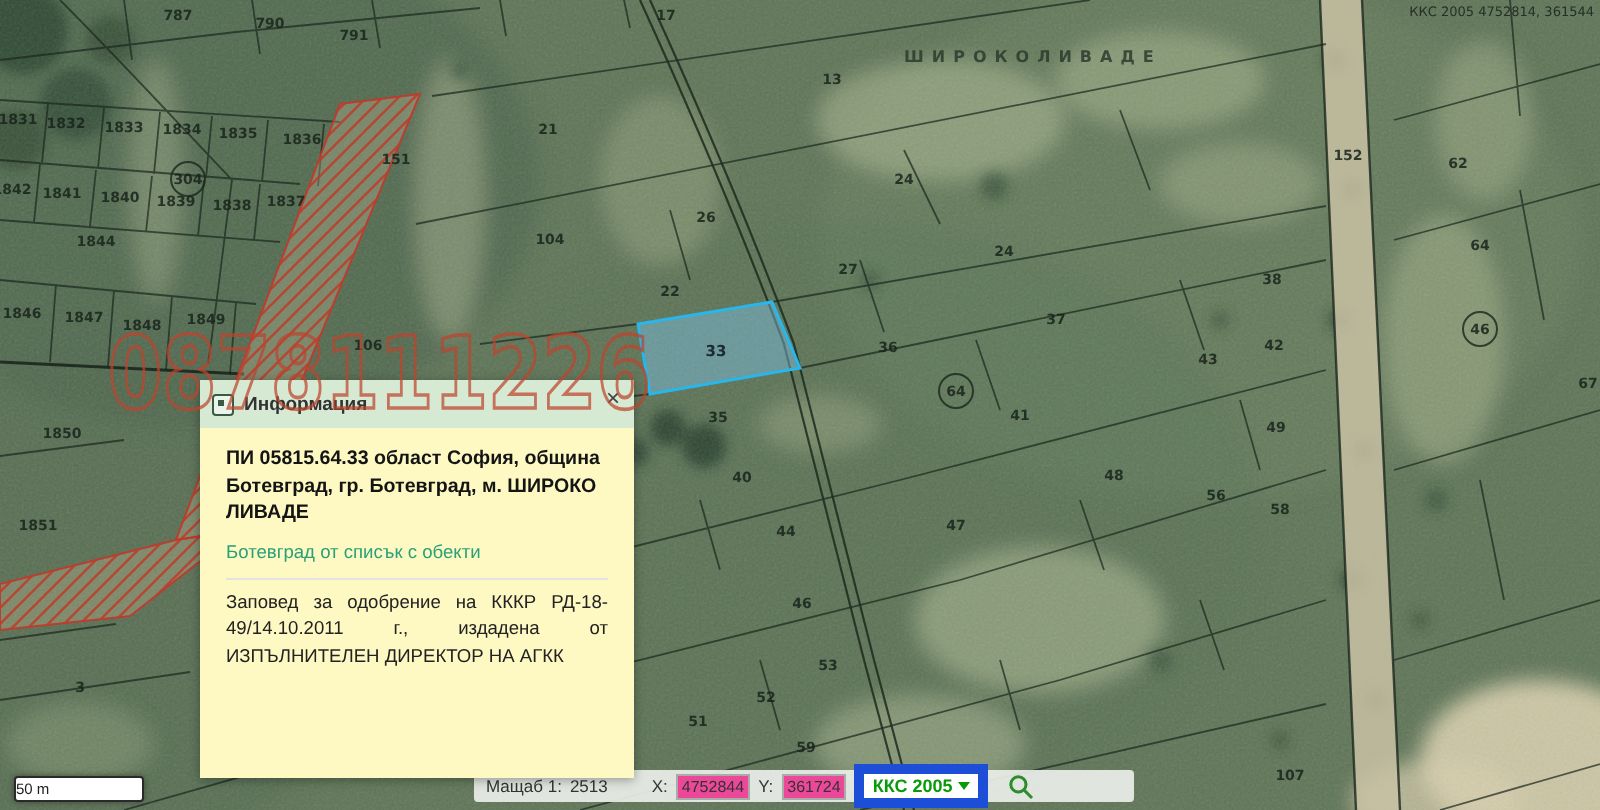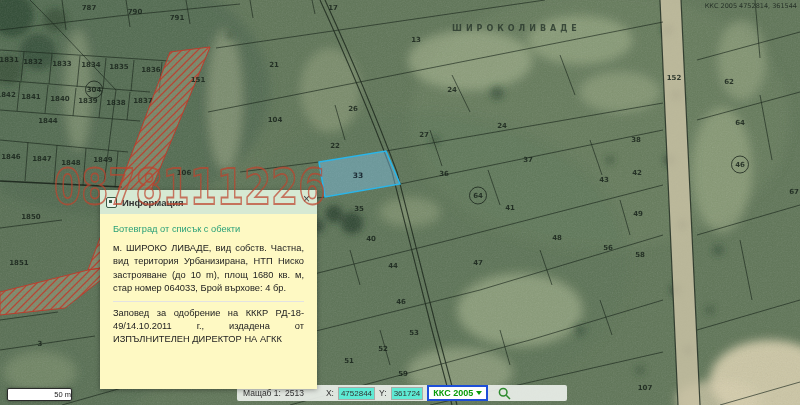--- a/index.html
+++ b/index.html
@@ -32,31 +32,31 @@
   .p-heading{font-weight:bold;font-size:9.8px;line-height:1.4;margin-bottom:6px;color:#141414;}
   .p-link{color:#2aa078;margin-bottom:6px;cursor:pointer;}
   .p-text{text-align:justify;margin-bottom:6px;}
   .p-div{border-top:1px solid #e3e3e3;margin:5px 0;}
   .p-sec{font-weight:bold;font-size:9.6px;margin-bottom:4px;color:#141414;}
 
   
   #statusbar{position:absolute;left:237px;top:385px;width:330px;height:16px;z-index:2;
     background:rgba(233,238,232,.93);border-radius:2px;display:flex;align-items:center;
     gap:4px;padding:0 6px;font-size:8.5px;color:#333;box-sizing:border-box;}
-  .sb-box{background:#5eead4;border:1px solid #a9aca7;height:11px;line-height:11px;
+  .sb-box{background:#ec4899;border:1px solid #a9aca7;height:11px;line-height:11px;
     font-size:8px;padding:0 2px;min-width:26px;}
-  .sb-crs{background:#fff;border:2px solid #1d4ed8;height:12px;display:flex;align-items:center;
+  .sb-crs{background:#fff;border:5px solid #1d4ed8;height:12px;display:flex;align-items:center;
     gap:3px;padding:0 4px;font-size:9px;font-weight:bold;color:#089b08;cursor:pointer;}
   .sb-caret{width:0;height:0;border-left:3.5px solid transparent;border-right:3.5px solid transparent;
     border-top:4px solid #089b08;}
   .sb-search{margin-left:6px;cursor:pointer;display:flex;align-items:center;}
 
   
   #scalebar{position:absolute;left:7px;top:388px;width:63px;height:11px;z-index:2;background:#fff;
-    border:1px solid #2a2a2a;border-radius:2px;font-size:7.5px;color:#222;text-align:right;
+    border:1px solid #2a2a2a;border-radius:2px;font-size:7.5px;color:#222;text-align:left;
     line-height:11px;box-shadow:0 0 3px rgba(0,0,0,.4);}
 </style>
 </head>
 <body>
 
 <svg id="map" width="800" height="405" viewBox="0 0 800 405">
   <defs>
     <filter id="blur5" x="-50%" y="-50%" width="200%" height="200%">
         <feGaussianBlur stdDeviation="5"></feGaussianBlur>
       </filter>
@@ -231,22 +231,22 @@
 
 <div id="watermark">0878111226</div>
 
 <div id="panel">
   <div id="panel-header">
     <span class="hicon"></span>
     <span>Информация</span>
     <span id="panel-close">×</span>
   </div>
   <div id="panel-body">
+    <div class="p-heading">ПИ 05815.64.33 област София, община Ботевград, гр. Ботевград, м. ШИРОКО ЛИВАДЕ</div>
     <div class="p-link">Ботевград от списък с обекти</div>
-    <div class="p-text">м. ШИРОКО ЛИВАДЕ, вид собств. Частна, вид територия Урбанизирана, НТП Ниско застрояване (до 10 m), площ 1680 кв. м, стар номер 064033, Брой върхове: 4 бр.</div>
     <div class="p-div"></div>
     <div class="p-text">Заповед за одобрение на КККР РД-18-49/14.10.2011 г., издадена от ИЗПЪЛНИТЕЛЕН ДИРЕКТОР НА АГКК</div>
 
   </div>
 </div>
 
 <div id="statusbar">
   <span>Мащаб 1:</span>
   <span>2513</span>
   <span style="width:14px"></span>

